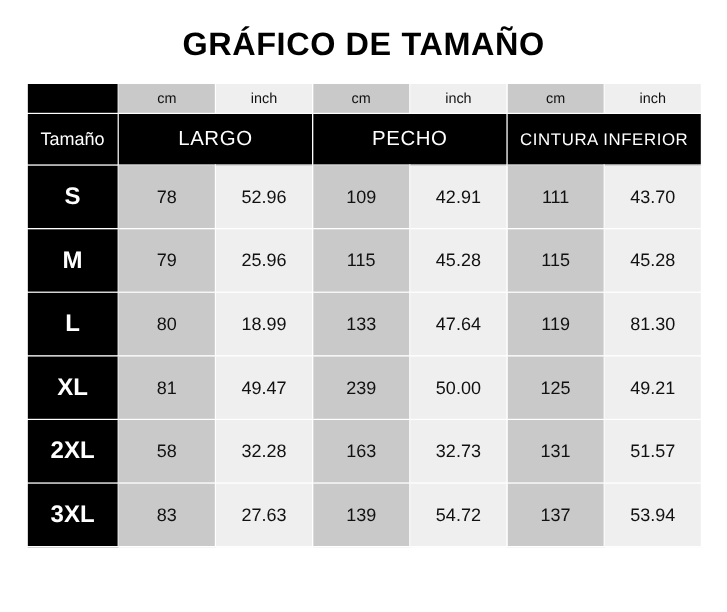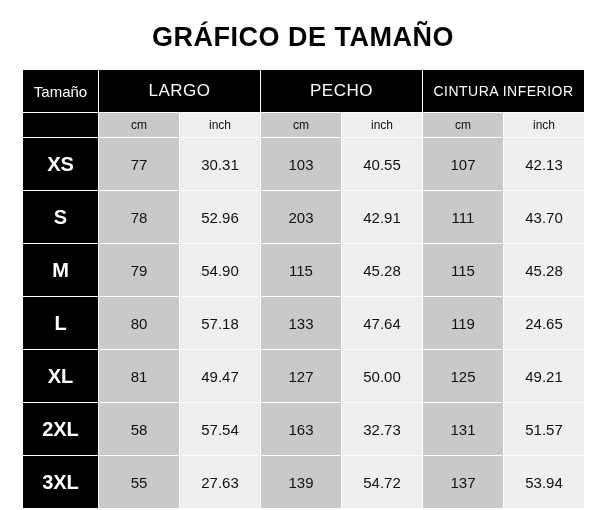--- a/index.html
+++ b/index.html
@@ -103,98 +103,89 @@
         <col style="width:76px">
         <col style="width:81px">
           <col style="width:81px">
         <col style="width:81px">
           <col style="width:81px">
         <col style="width:81px">
           <col style="width:81px">
       </colgroup>
       <tbody>
         <tr>
-          <td class="hdr-size">Tamaño</td>
-          <td class="hdr-group" colspan="2">LARGO</td>
-          <td class="hdr-group" colspan="2">PECHO</td>
-          <td class="hdr-group two-line" colspan="2">CINTURA INFERIOR</td>
-        </tr>
-        <tr>
           <td class="unit-blank"></td>
           <td class="unit shade-a">cm</td>
           <td class="unit shade-b">inch</td>
           <td class="unit shade-a">cm</td>
           <td class="unit shade-b">inch</td>
           <td class="unit shade-a">cm</td>
           <td class="unit shade-b">inch</td>
         </tr>
+        <tr>
+          <td class="hdr-size">Tamaño</td>
+          <td class="hdr-group" colspan="2">LARGO</td>
+          <td class="hdr-group" colspan="2">PECHO</td>
+          <td class="hdr-group two-line" colspan="2">CINTURA INFERIOR</td>
+        </tr>
 
-        <tr>
-          <td class="sz">XS</td>
-          <td class="val shade-a">77</td>
-          <td class="val shade-b">30.31</td>
-          <td class="val shade-a">103</td>
-          <td class="val shade-b">40.55</td>
-          <td class="val shade-a">107</td>
-          <td class="val shade-b">42.13</td>
-        </tr>
 
         <tr>
           <td class="sz">S</td>
           <td class="val shade-a">78</td>
           <td class="val shade-b">52.96</td>
-          <td class="val shade-a">203</td>
+          <td class="val shade-a">109</td>
           <td class="val shade-b">42.91</td>
           <td class="val shade-a">111</td>
           <td class="val shade-b">43.70</td>
         </tr>
 
         <tr>
           <td class="sz">M</td>
           <td class="val shade-a">79</td>
-          <td class="val shade-b">54.90</td>
+          <td class="val shade-b">25.96</td>
           <td class="val shade-a">115</td>
           <td class="val shade-b">45.28</td>
           <td class="val shade-a">115</td>
           <td class="val shade-b">45.28</td>
         </tr>
 
         <tr>
           <td class="sz">L</td>
           <td class="val shade-a">80</td>
-          <td class="val shade-b">57.18</td>
+          <td class="val shade-b">18.99</td>
           <td class="val shade-a">133</td>
           <td class="val shade-b">47.64</td>
           <td class="val shade-a">119</td>
-          <td class="val shade-b">24.65</td>
+          <td class="val shade-b">81.30</td>
         </tr>
 
         <tr>
           <td class="sz">XL</td>
           <td class="val shade-a">81</td>
           <td class="val shade-b">49.47</td>
-          <td class="val shade-a">127</td>
+          <td class="val shade-a">239</td>
           <td class="val shade-b">50.00</td>
           <td class="val shade-a">125</td>
           <td class="val shade-b">49.21</td>
         </tr>
 
         <tr>
           <td class="sz">2XL</td>
           <td class="val shade-a">58</td>
-          <td class="val shade-b">57.54</td>
+          <td class="val shade-b">32.28</td>
           <td class="val shade-a">163</td>
           <td class="val shade-b">32.73</td>
           <td class="val shade-a">131</td>
           <td class="val shade-b">51.57</td>
         </tr>
 
         <tr>
           <td class="sz">3XL</td>
-          <td class="val shade-a">55</td>
+          <td class="val shade-a">83</td>
           <td class="val shade-b">27.63</td>
           <td class="val shade-a">139</td>
           <td class="val shade-b">54.72</td>
           <td class="val shade-a">137</td>
           <td class="val shade-b">53.94</td>
         </tr>
       </tbody>
     </table>
   </div>
 

